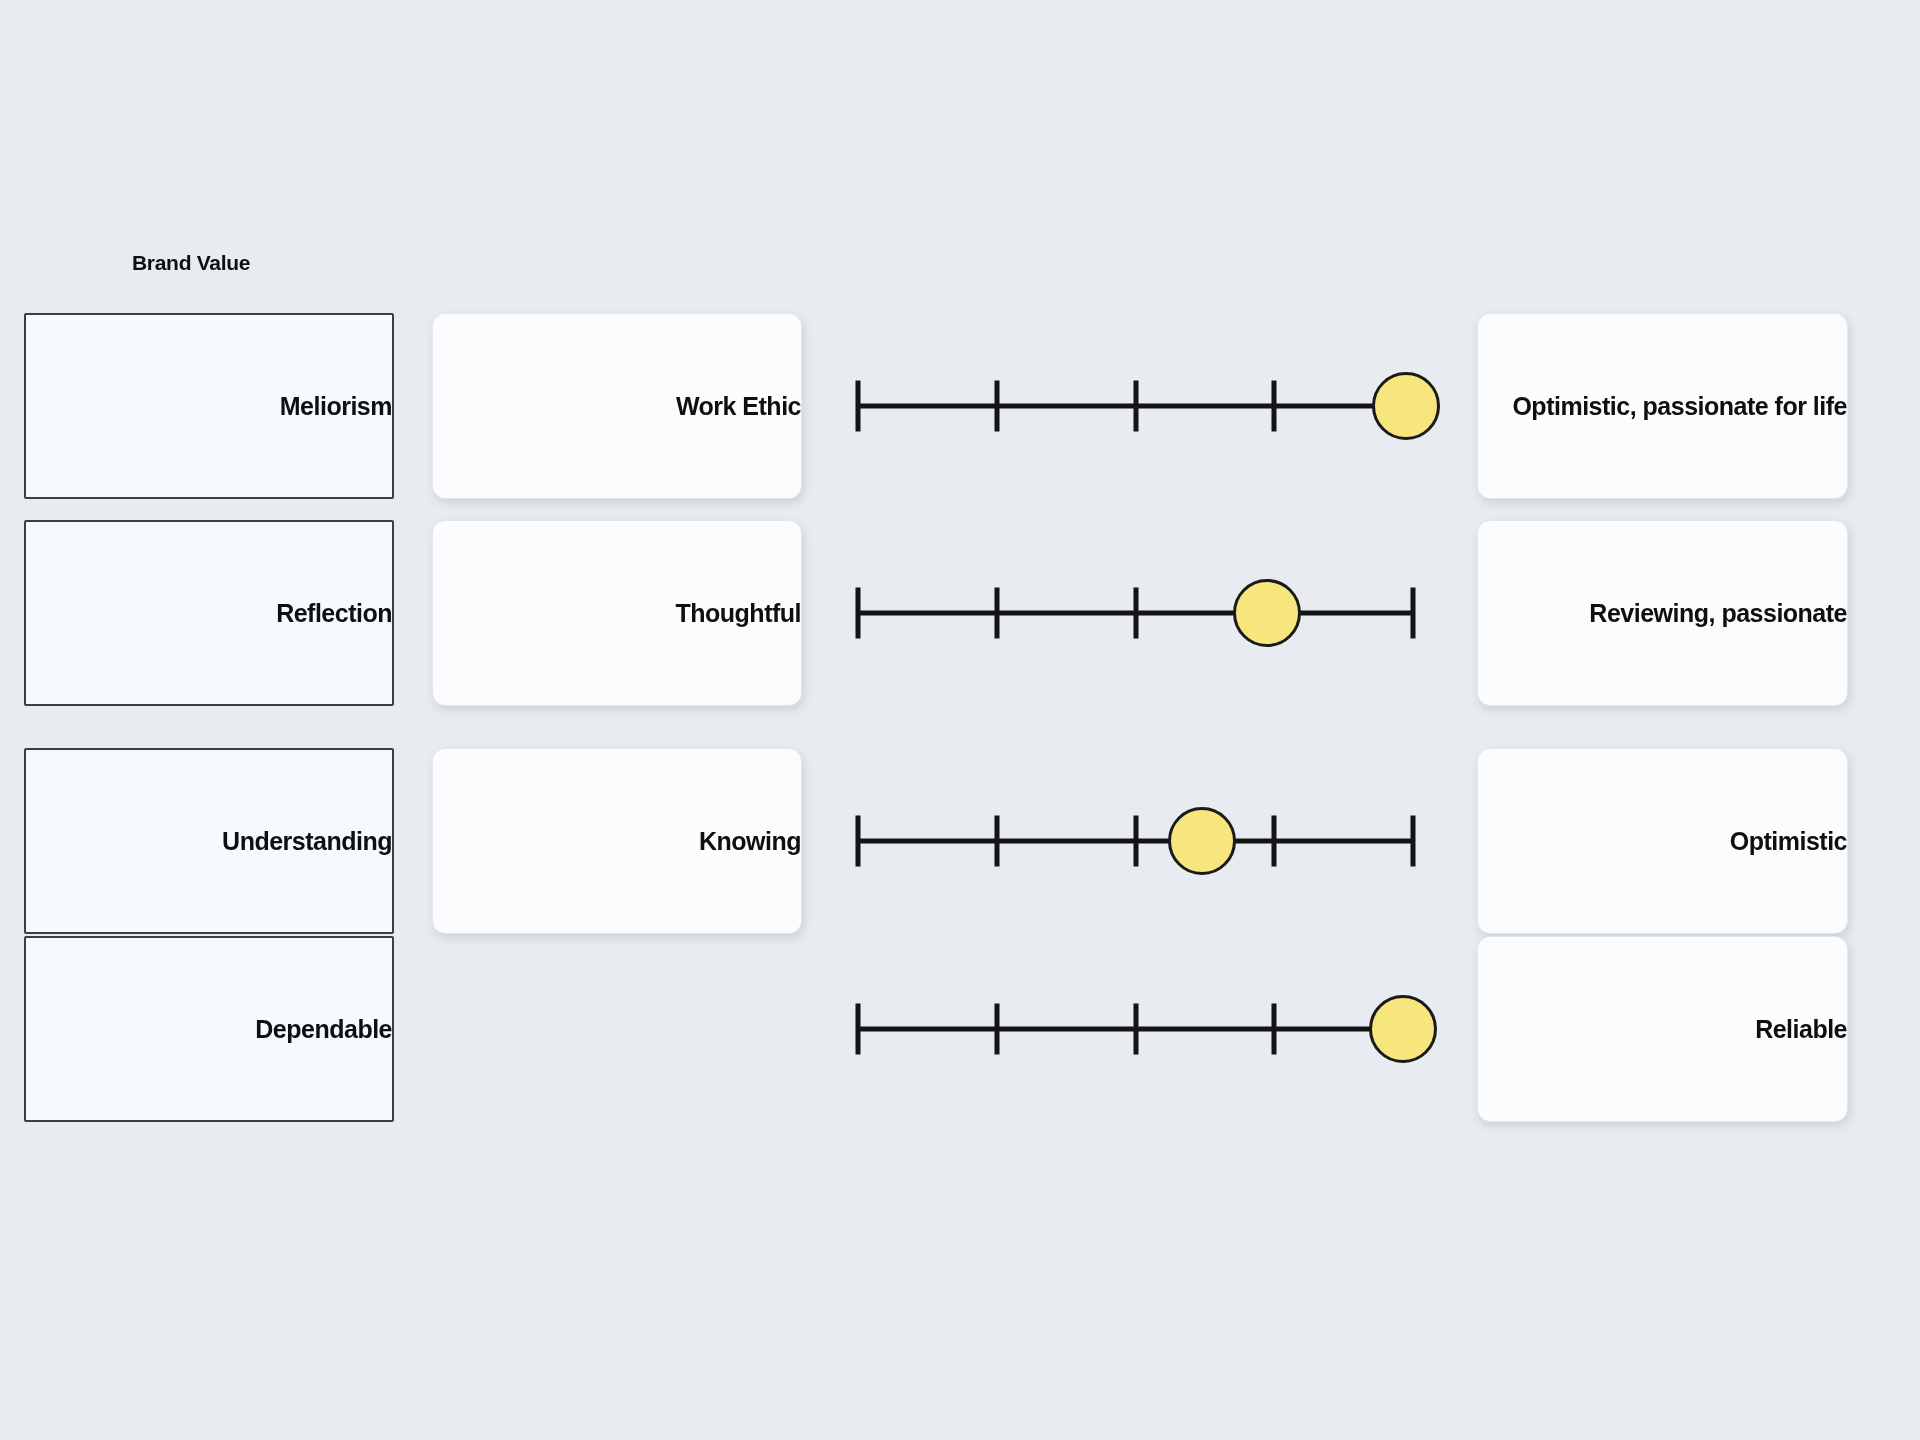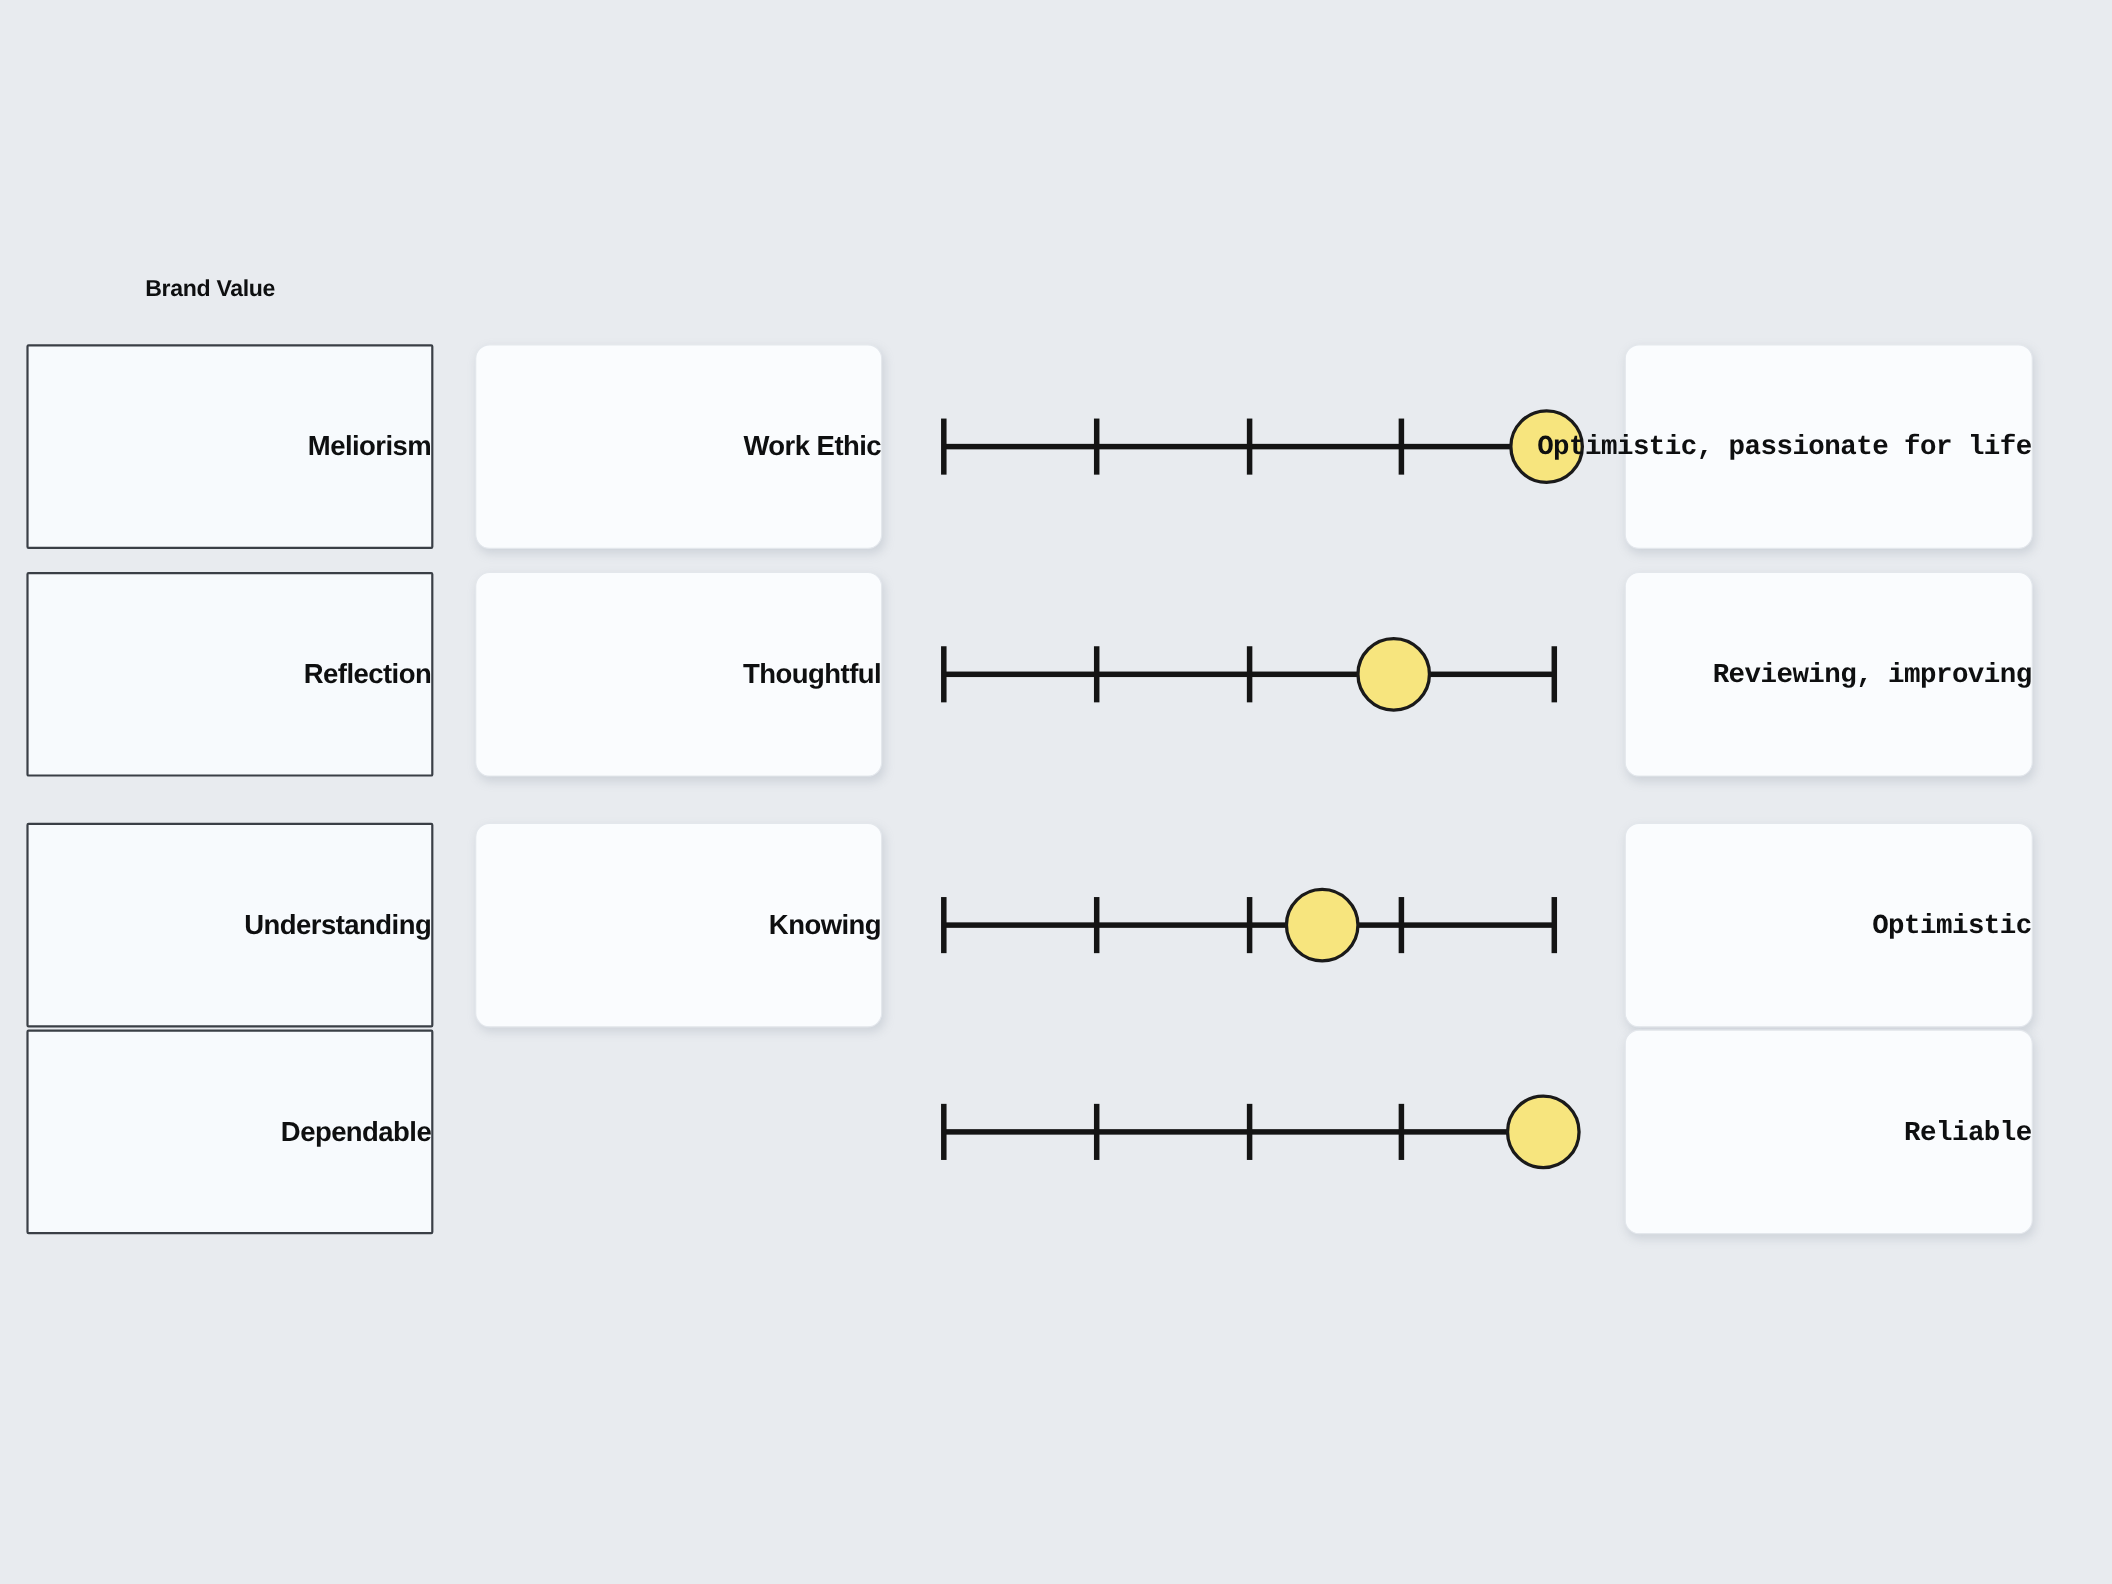--- a/index.html
+++ b/index.html
@@ -57,21 +57,20 @@
     border-radius: 13px;
     box-shadow: 2px 4px 9px rgba(140, 150, 165, 0.28);
   }
   .card-trait {
     left: 432px;
     width: 370px;
   }
   .card-meaning {
     left: 1477px;
     width: 371px;
-    font-family: Liberation Mono, monospace;
   }
   .slider {
     position: absolute;
     left: 858px;
     top: 0;
     width: 555px;
     height: 186px;
   }
   .track {
     position: absolute;
@@ -138,21 +137,21 @@
   <div class="slider">
     <div class="track"></div>
     <div class="tick" style="left: 0%;"></div>
       <div class="tick" style="left: 25%;"></div>
       <div class="tick" style="left: 50%;"></div>
       <div class="tick" style="left: 75%;"></div>
       <div class="tick" style="left: 100%;"></div>
       <div class="marker" style="left: 73.7%;"></div>
   </div>
   <div class="card card-soft card-meaning">
-    <span>Reviewing, improving</span>
+    <span>Reviewing, passionate</span>
   </div>
 </section>
 
 <section class="row" style="top:748px">
   <div class="card card-plain">
     <span>Understanding</span>
   </div>
   <div class="card card-soft card-trait">
     <span>Knowing</span>
   </div>

